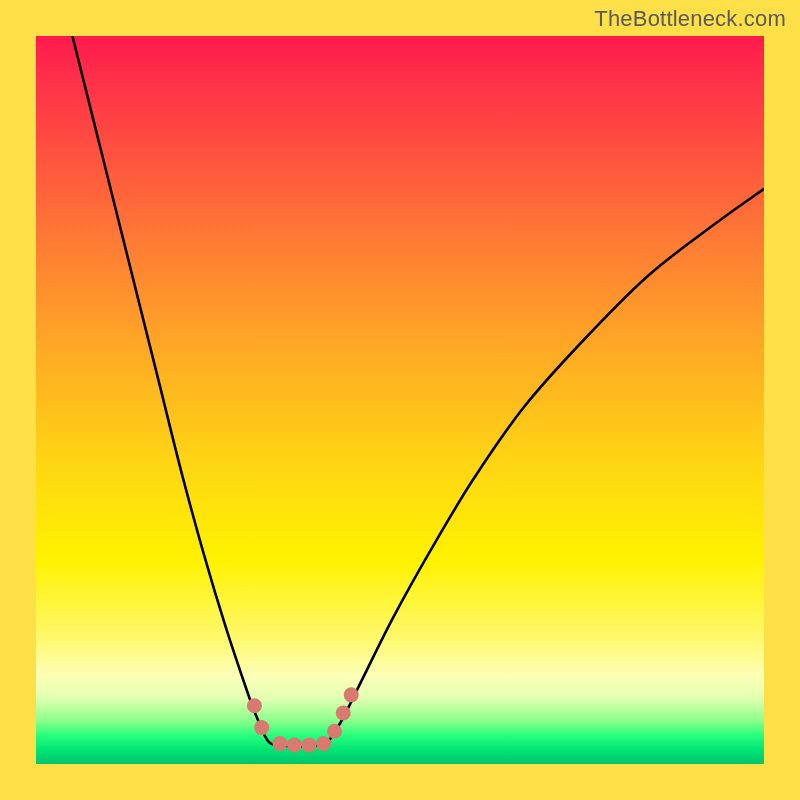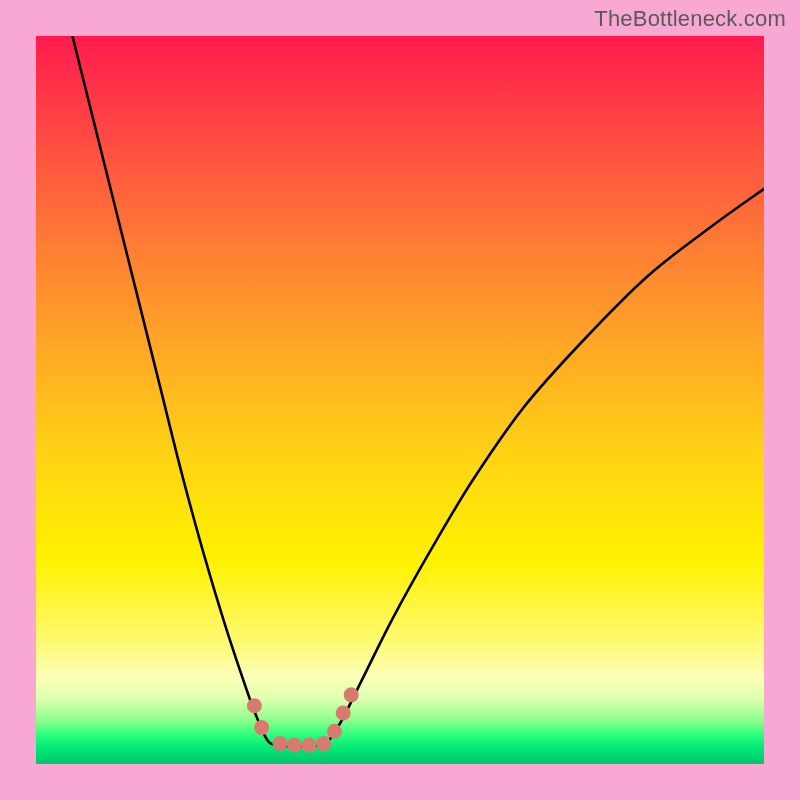--- a/index.html
+++ b/index.html
@@ -10,21 +10,21 @@
     background: #000;
     overflow: hidden;
     font-family: Arial, Helvetica, sans-serif;
   }
   .frame {
     position: absolute;
     left: 0;
     top: 0;
     width: 800px;
     height: 800px;
-    background: #f9a8d4;
+    background: #fde047;
   }
   .plot {
     position: absolute;
     left: 36px;
     top: 36px;
     width: 728px;
     height: 728px;
     background: linear-gradient(
       to bottom,
       #ff1a4d 0%,

